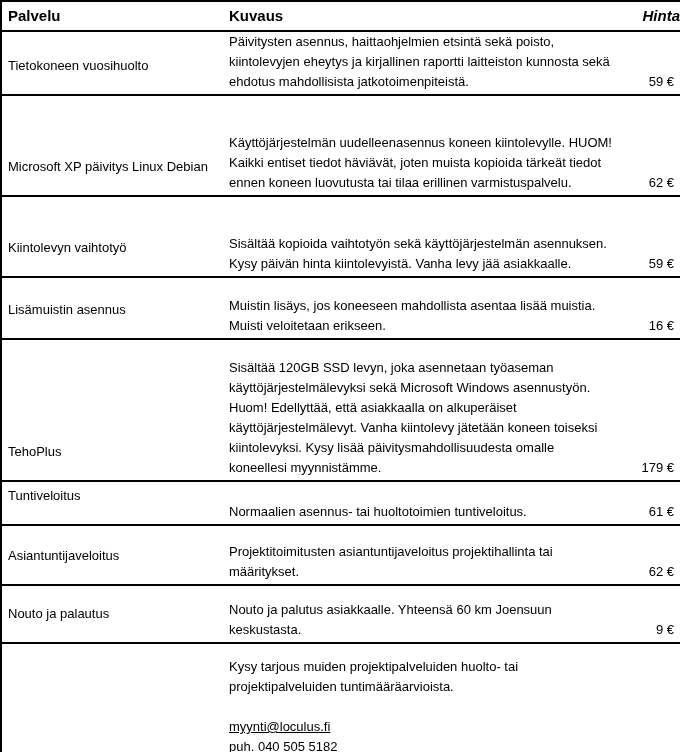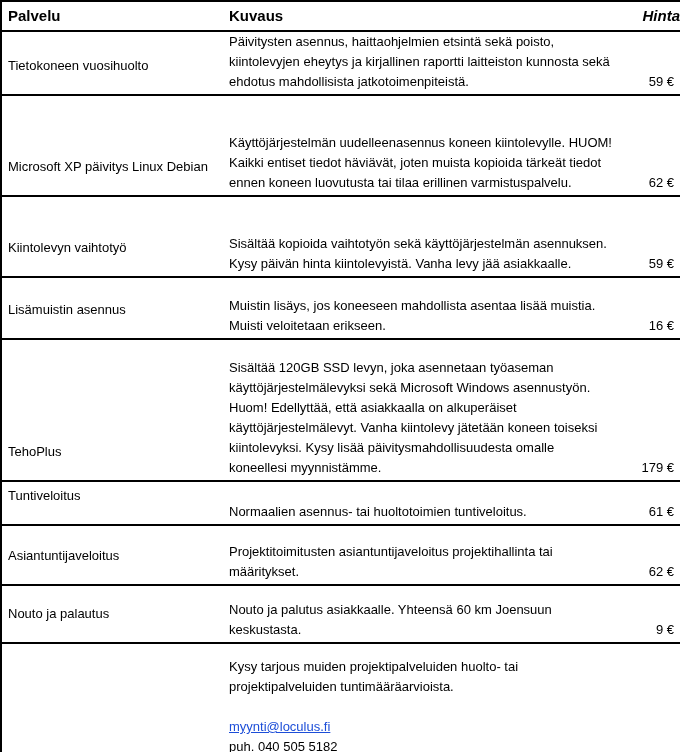--- a/index.html
+++ b/index.html
@@ -55,21 +55,21 @@
   tr.r4 { height: 142px; }
   tr.r5 { height: 44px; }
   tr.r6 { height: 60px; }
   tr.r7 { height: 58px; }
   tr.r8 { height: 117px; }
 
   .footer-desc { margin: 0; }
   .email-link {
     display: inline-block;
     margin-top: 20px;
-    color: #1d4ed8;
+    color: #000000;
     text-decoration: underline;
     cursor: pointer;
   }
   .phone-line { display: block; }
 </style>
 </head>
 <body>
 
 <table class="price-table">
   <colgroup>

